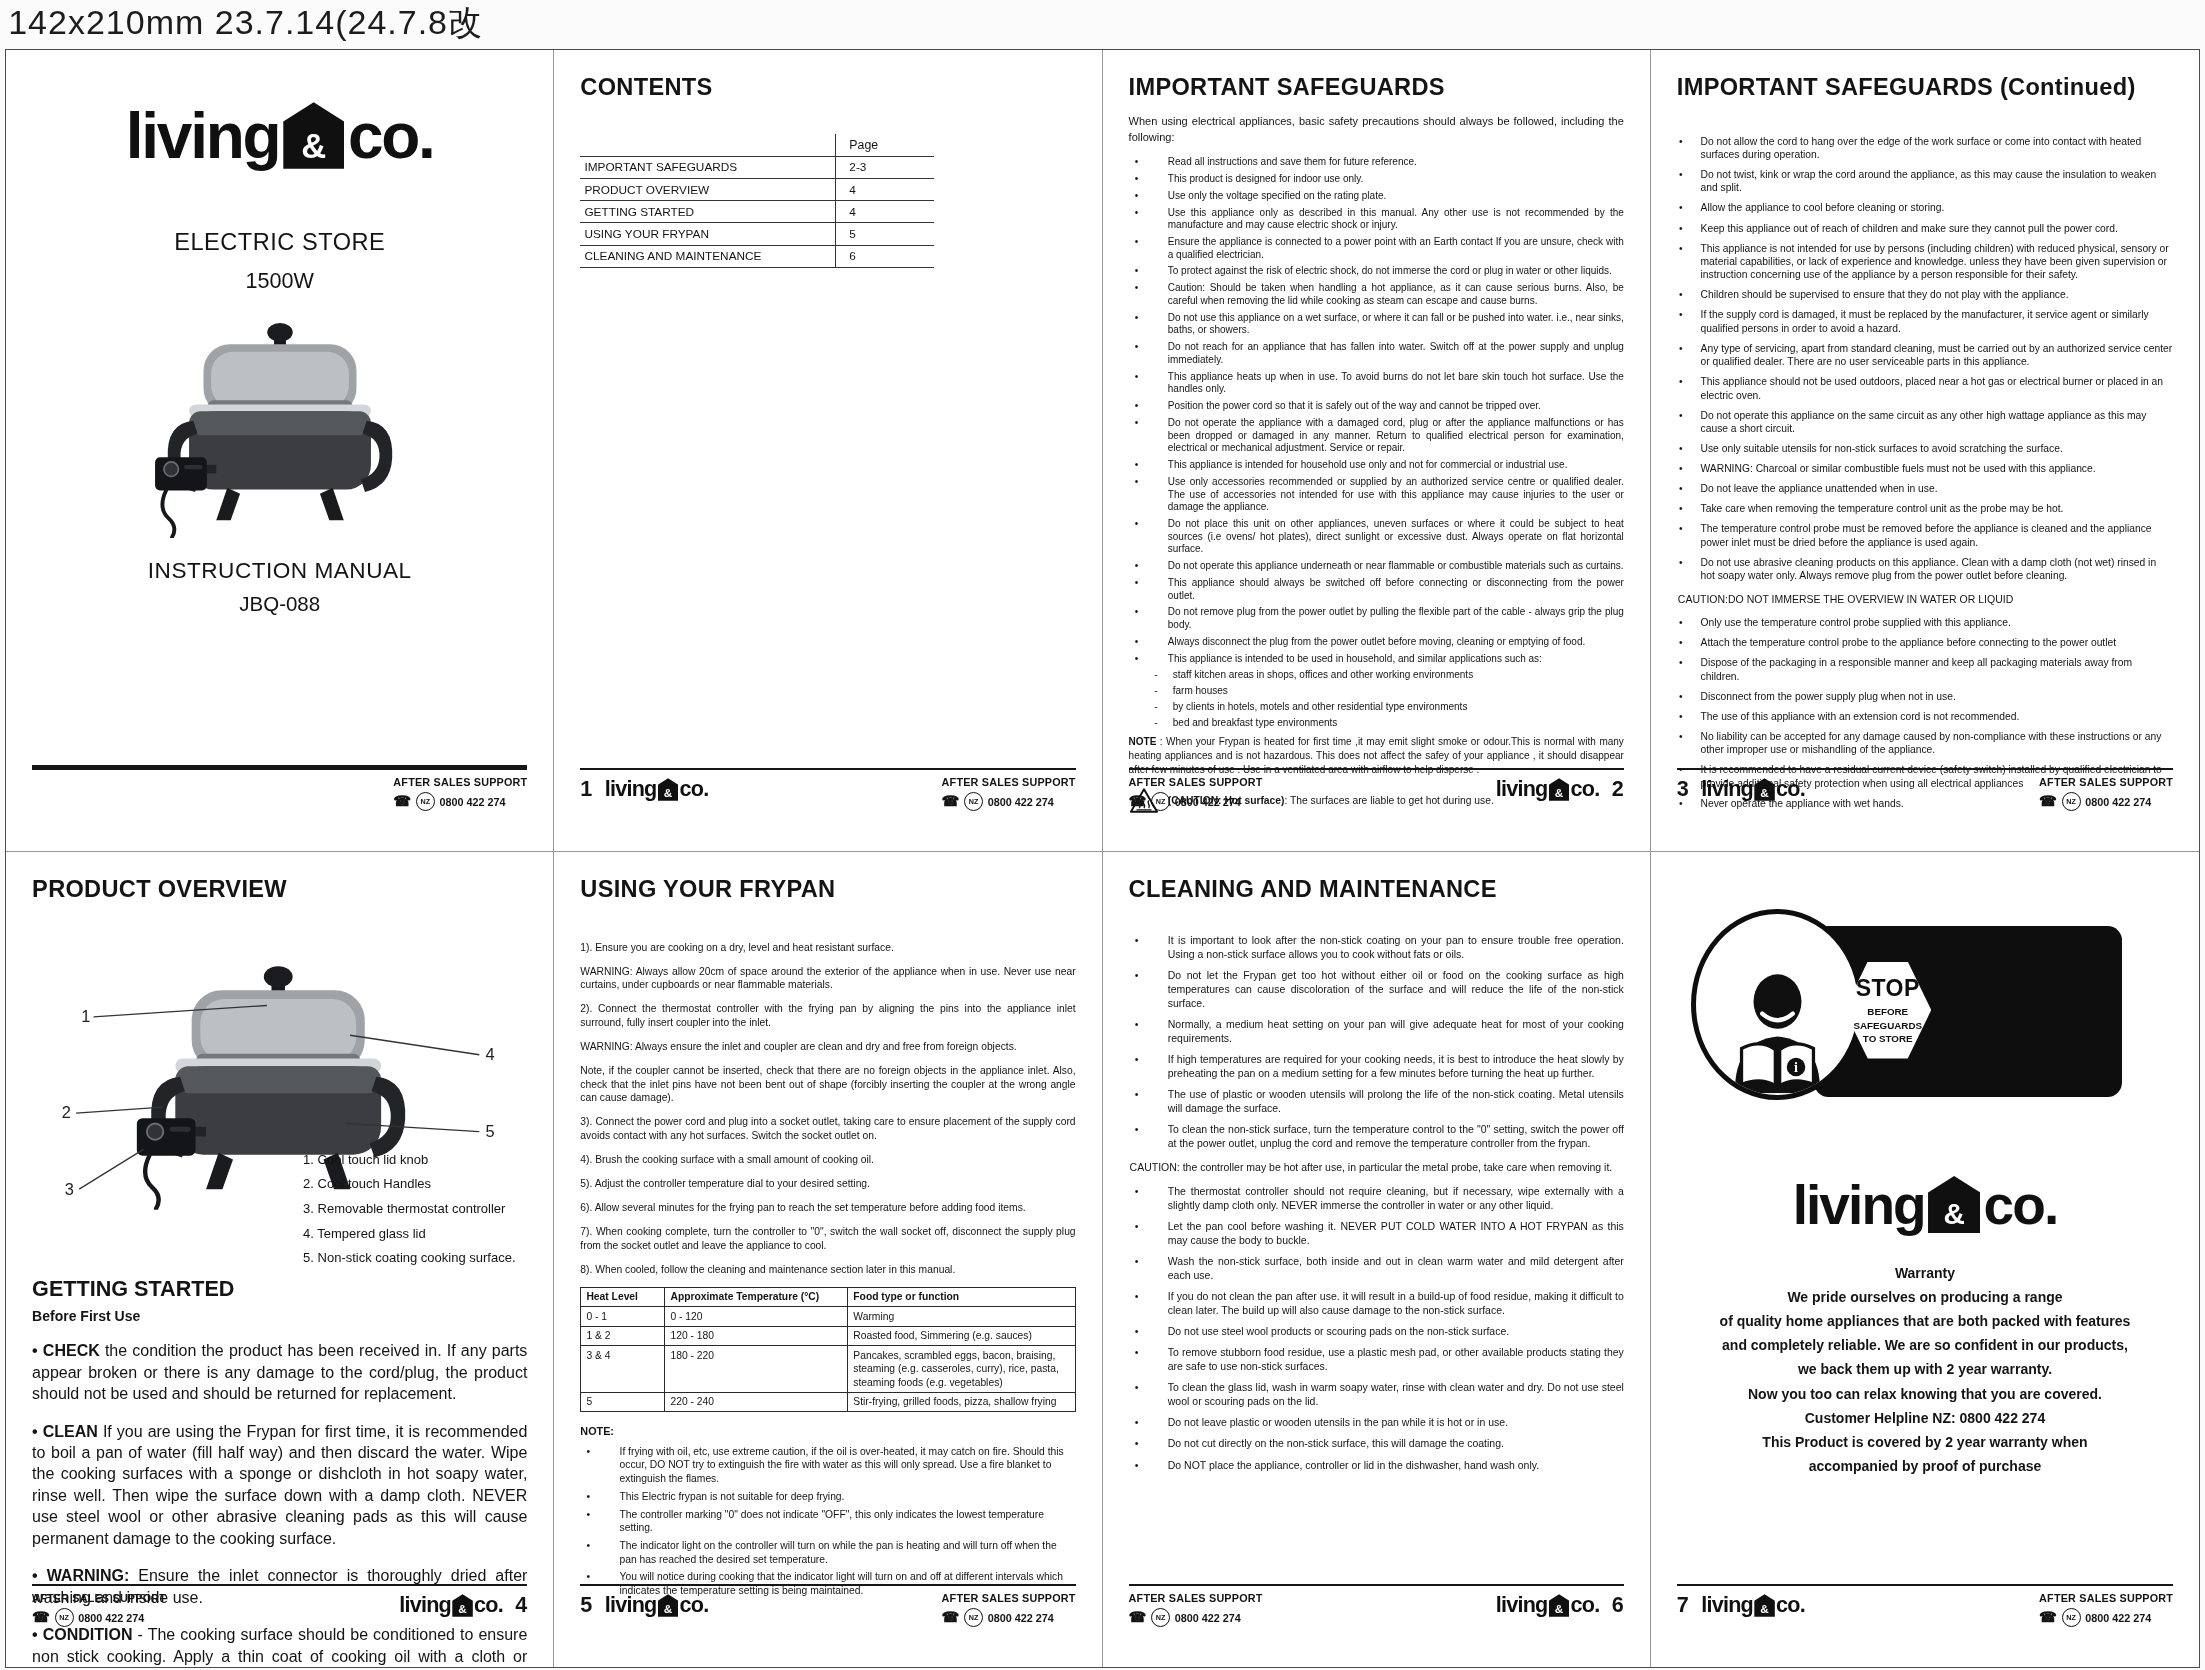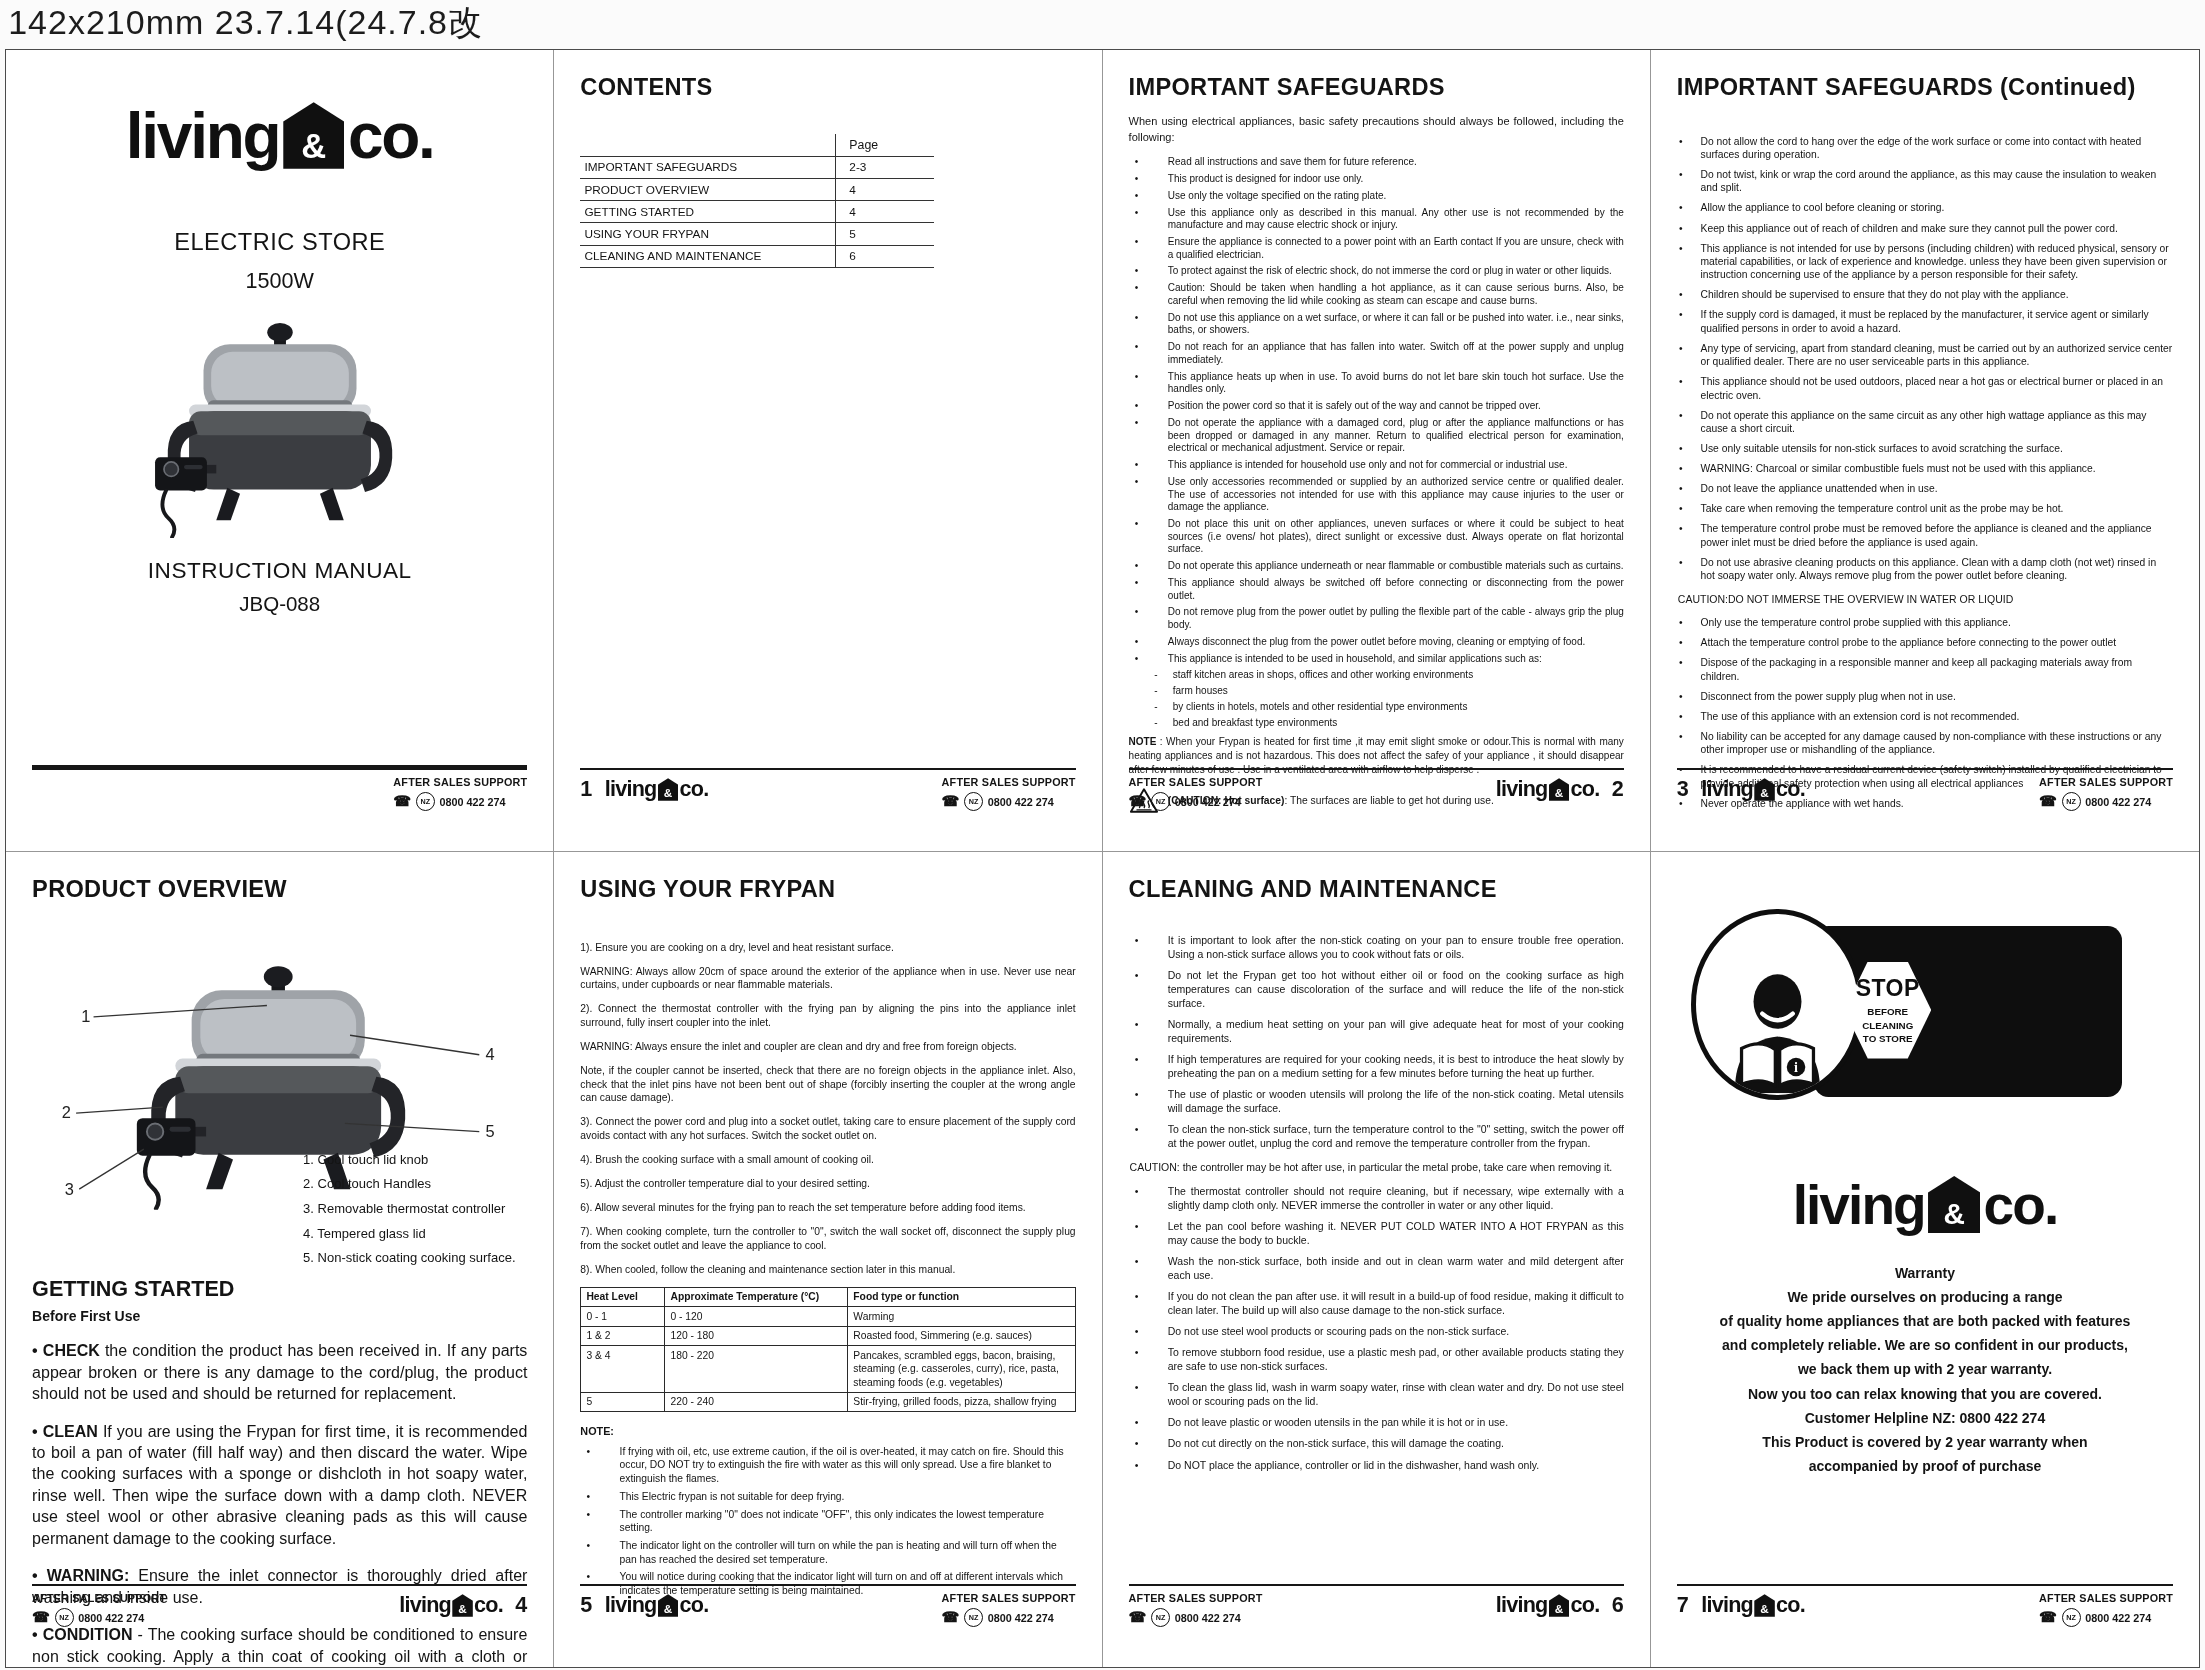--- a/index.html
+++ b/index.html
@@ -840,21 +840,21 @@
         <div class="rtm-phone">0800 422 274</div>
       </div>
       <div class="rtm-circle">
         <svg width="109" height="129" viewBox="0 0 200 230">
             <use href="#reader"></use>
           </svg>
       </div>
       <div class="rtm-hex">
         <div class="hex-stop">STOP</div>
         <div class="hex-line">BEFORE</div>
-        <div class="hex-line">CLEANING</div>
+        <div class="hex-line">SAFEGUARDS</div>
         <div class="hex-line">TO STORE</div>
       </div>
     </div>
     <div class="back-logo">
       <span class="logo">
           <span class="lw">living</span>
           <span class="ah">
             <span>&amp;</span>
           </span>
           <span class="lc">co.</span>

